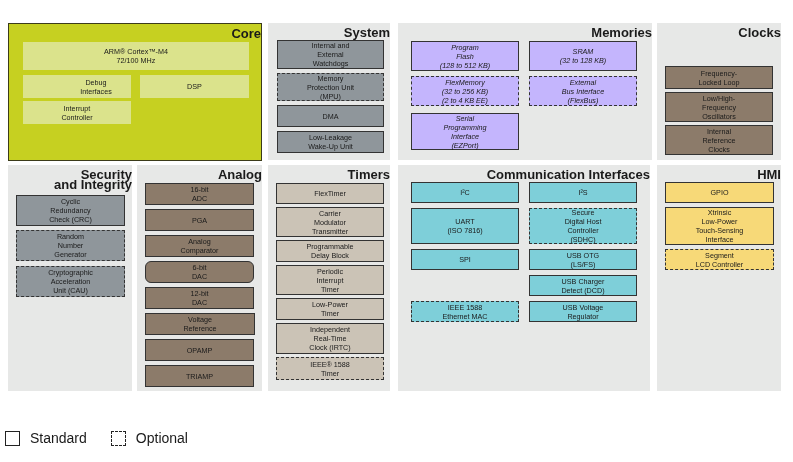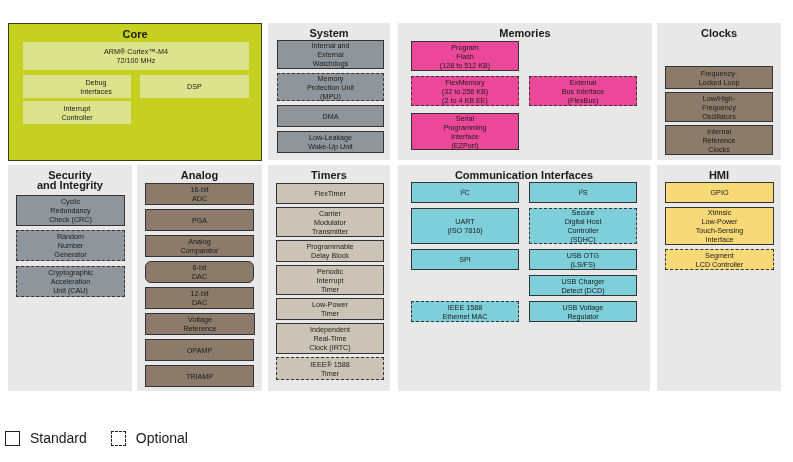--- a/index.html
+++ b/index.html
@@ -1,28 +1,28 @@
 <!DOCTYPE html>
 <html><head>
 <meta charset="utf-8">
 <style>
   html, body { margin:0; padding:0; background:#ffffff; }
   body { width:793px; height:462px; position:relative; overflow:hidden;
          font-family:"Liberation Sans", sans-serif; color:#1a1a1a; }
   .panel { position:absolute; background:#e7e8e7; box-sizing:border-box; }
-  .panel-title { position:absolute; left:0; right:0; text-align:center;
-                 font-weight:bold; font-size:11px; line-height:10px; color:#1a1a1a; }
+  .panel-title { position:absolute; left:0; right:0; text-align:right;
+                 font-weight:bold; font-size:13px; line-height:10px; color:#1a1a1a; }
   .core { background:#c6d021; border:1px solid #3b3b1a; }
   .box { position:absolute; box-sizing:border-box; display:flex; align-items:center;
          justify-content:center; text-align:center; font-size:7.2px; line-height:9px;
          white-space:pre-line; color:#1a1a1a; border:1px solid #333; }
   .box.opt { border:1px dashed #333; }
   .core-box { background:#dbe38c; border:none; }
   .gray { background:#8f969b; }
-  .orange { background:#ec4899; }
+  .orange { background:#c4b5fd;font-style:italic; }
   .brown { background:#8c7b6a; }
   .tan { background:#cbc3b6; }
   .cyan { background:#7ecfd9; }
   .yellow { background:#f7d978; }
   .legend { position:absolute; top:430px; left:5px; display:flex; align-items:center;
             font-size:14px; color:#1a1a1a; }
   .legend .sw { width:15px; height:15px; box-sizing:border-box; border:1.5px solid #222; margin-right:10px; }
   .legend .sw.dash { border:1.5px dashed #222; }
   .legend .item { display:flex; align-items:center; margin-right:24px; }
 </style>
@@ -51,20 +51,22 @@
   <div class="box gray" style="left:9px;top:82px;width:107px;height:22px;">DMA</div>
   <div class="box gray" style="left:9px;top:108px;width:107px;height:22px;">Low-Leakage
 Wake-Up Unit</div>
 </div>
 
 <div class="panel" style="left:398px;top:23px;width:254px;height:137px;">
   <div class="panel-title" style="top:5px;">Memories</div>
   <div class="box orange" style="left:13px;top:18px;width:108px;height:30px;">Program
 Flash
 (128 to 512 KB)</div>
+  <div class="box orange" style="left:131px;top:18px;width:108px;height:30px;">SRAM
+(32 to 128 KB)</div>
   <div class="box orange opt" style="left:13px;top:53px;width:108px;height:30px;">FlexMemory
 (32 to 256 KB)
 (2 to 4 KB EE)</div>
   <div class="box orange opt" style="left:131px;top:53px;width:108px;height:30px;">External
 Bus Interface
 (FlexBus)</div>
   <div class="box orange" style="left:13px;top:90px;width:108px;height:37px;">Serial
 Programming
 Interface
 (EZPort)</div>

